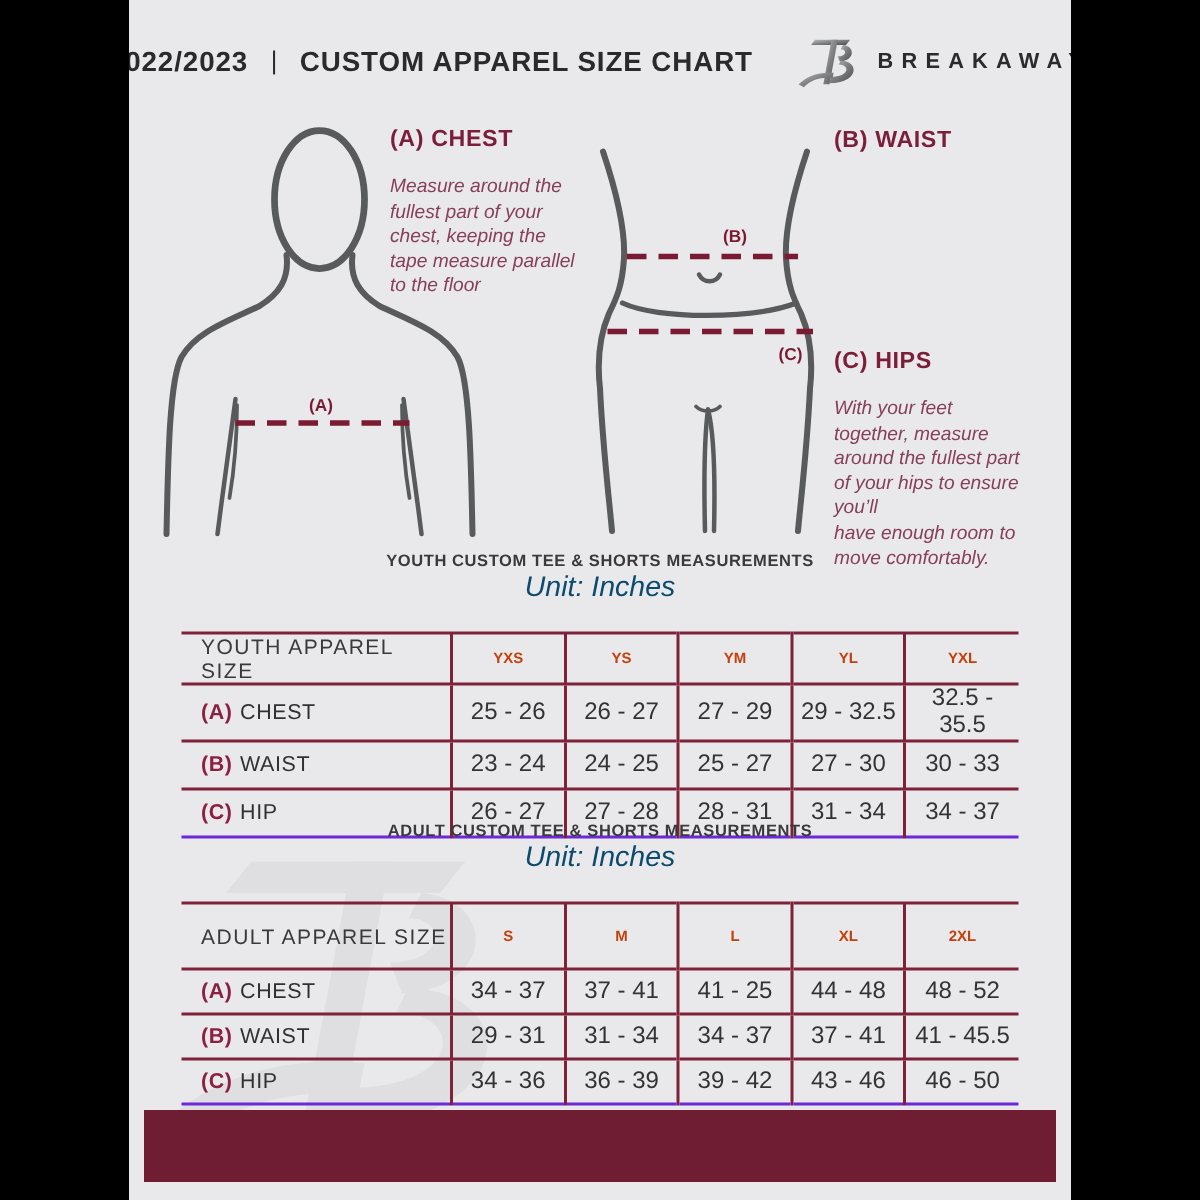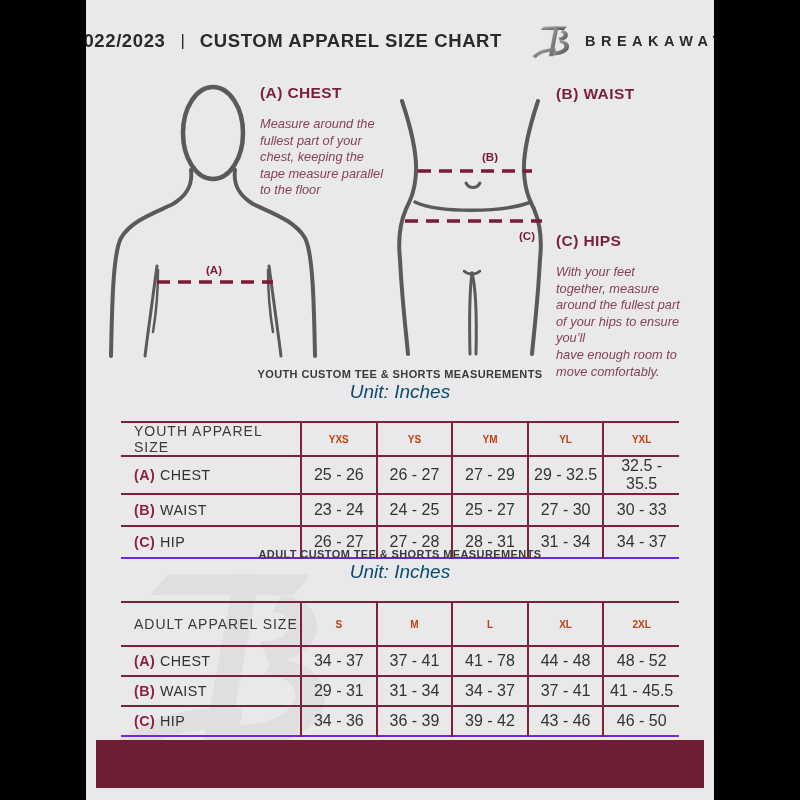--- a/index.html
+++ b/index.html
@@ -212,21 +212,21 @@
           <th>L</th>
           <th>XL</th>
           <th>2XL</th>
         </tr>
       </thead>
       <tbody>
         <tr>
           <td class="label-col"><span class="row-prefix">(A)</span><span>CHEST</span></td>
           <td>34 - 37</td>
           <td>37 - 41</td>
-          <td>41 - 78</td>
+          <td>41 - 25</td>
           <td>44 - 48</td>
           <td>48 - 52</td>
         </tr>
         <tr>
           <td class="label-col"><span class="row-prefix">(B)</span><span>WAIST</span></td>
           <td>29 - 31</td>
           <td>31 - 34</td>
           <td>34 - 37</td>
           <td>37 - 41</td>
           <td>41 - 45.5</td>

